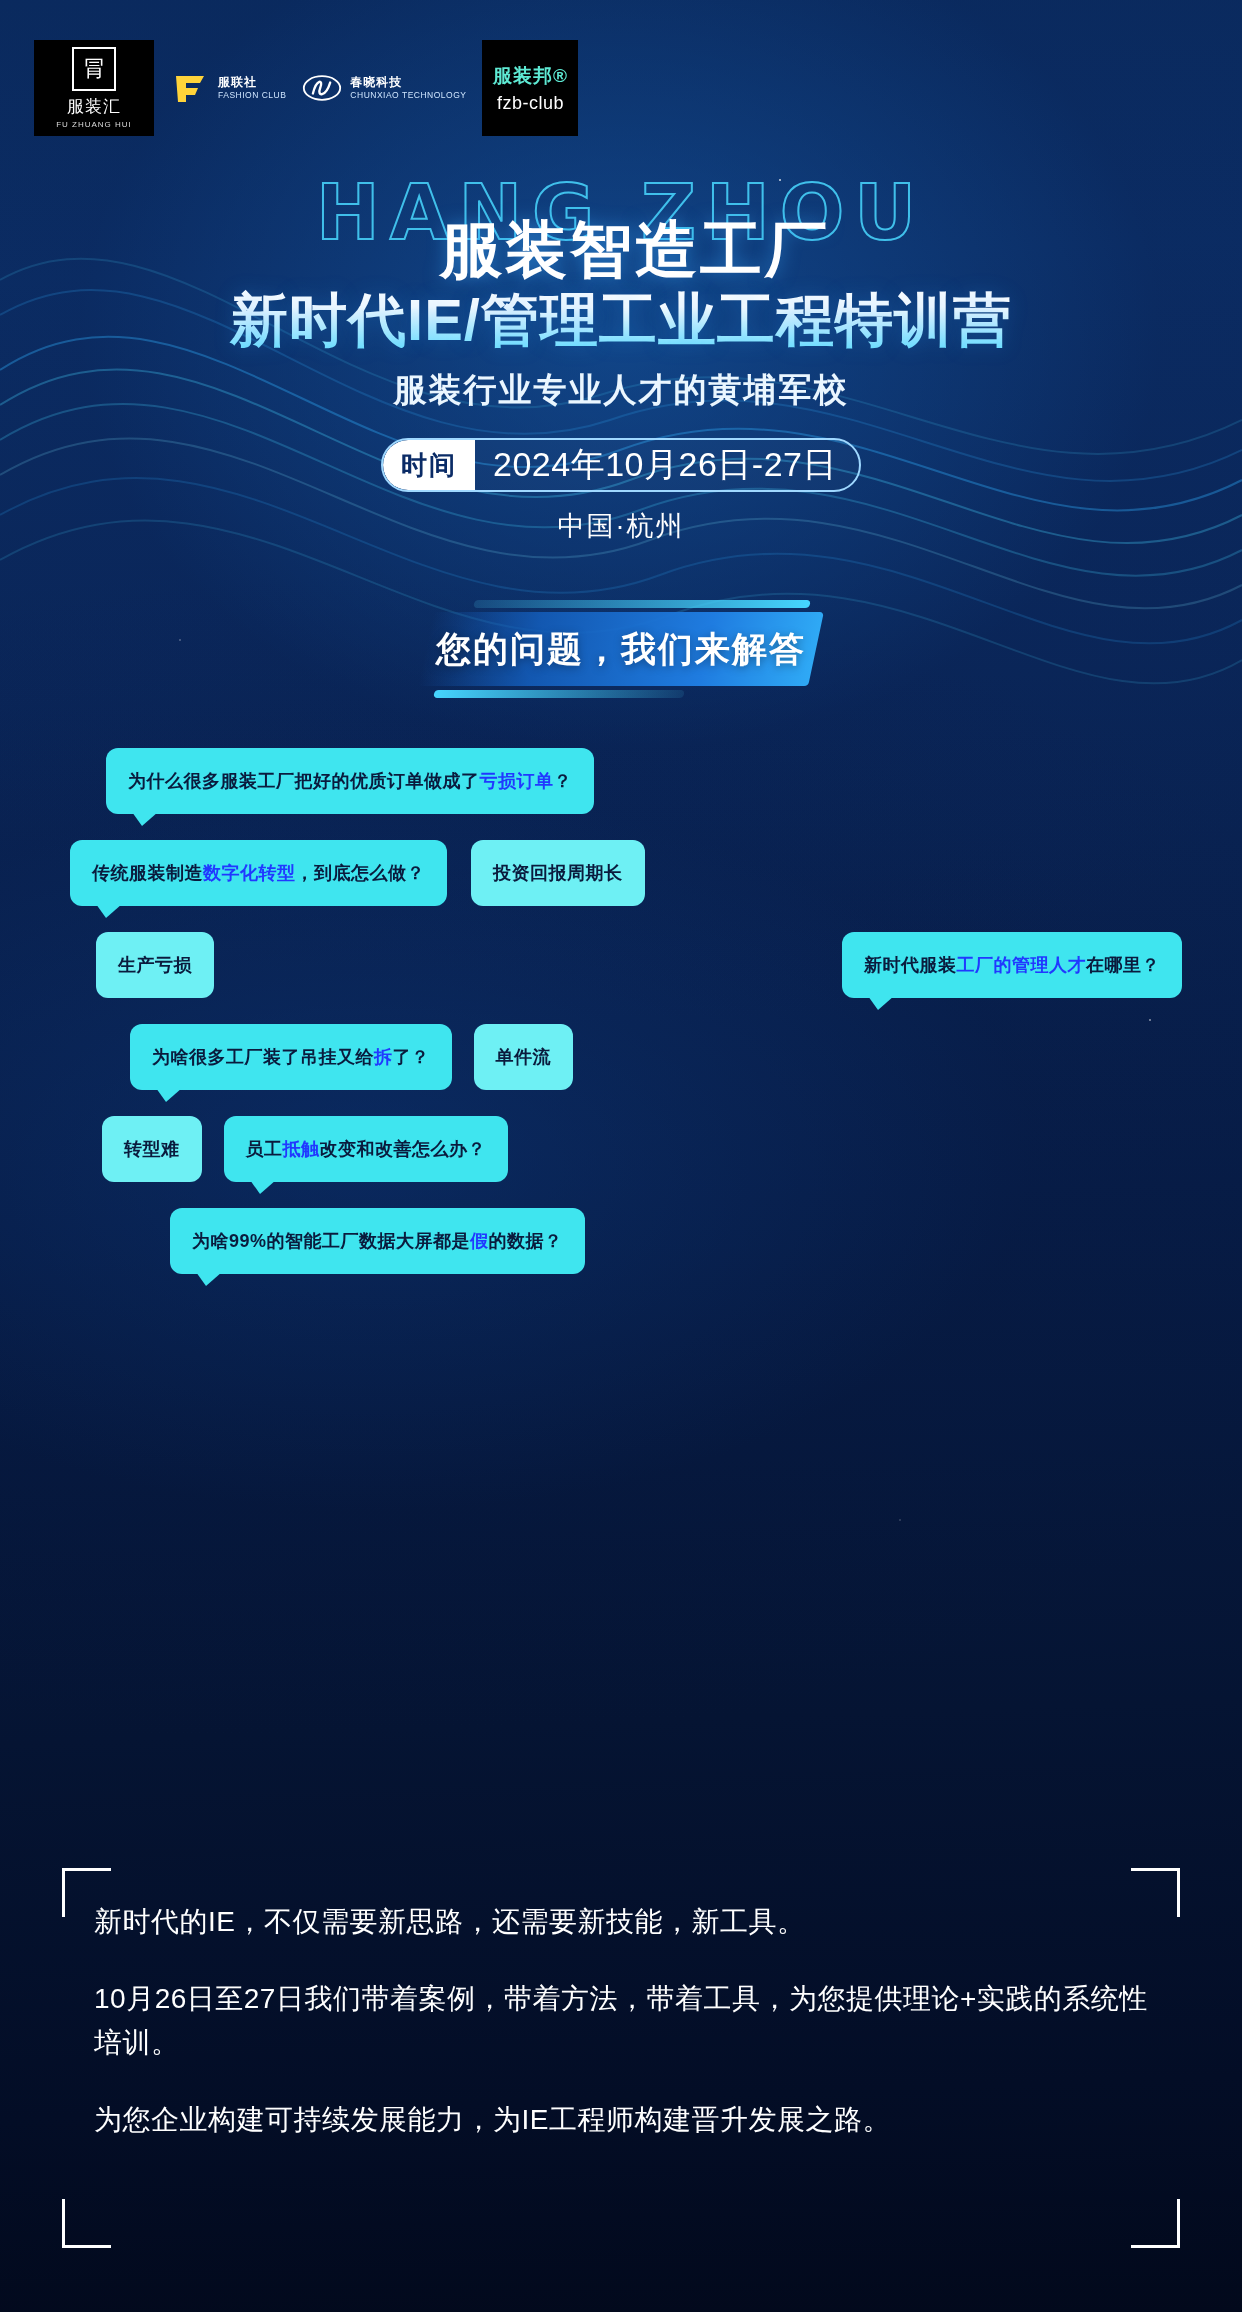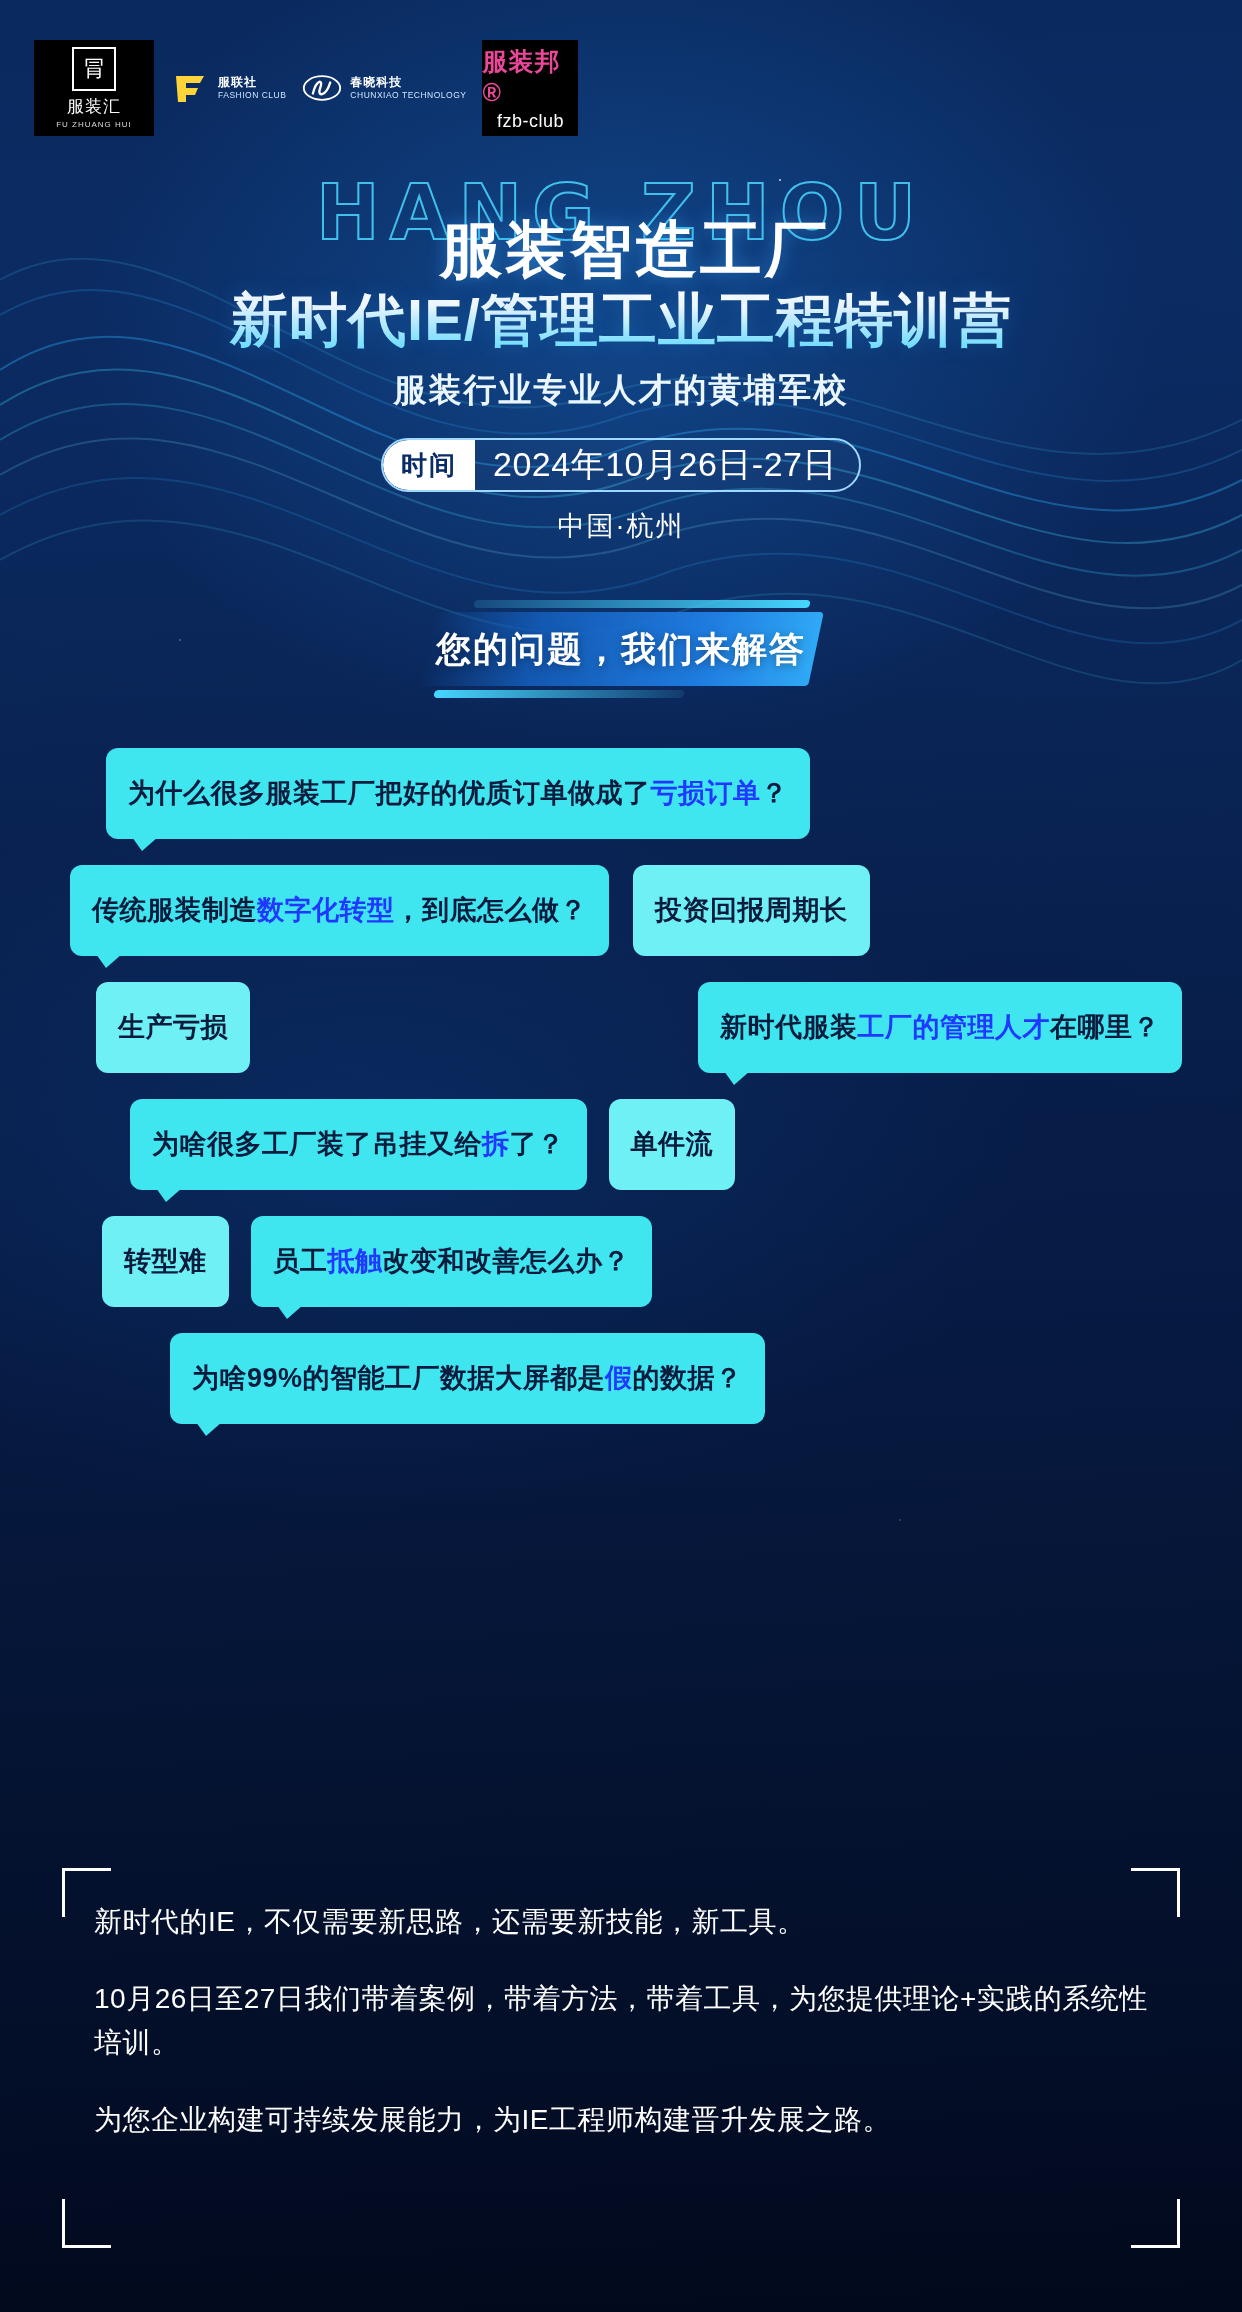--- a/index.html
+++ b/index.html
@@ -87,21 +87,21 @@
   }
   .logo-flat .txt-cn { font-size: 12px; font-weight: bold; letter-spacing: 1px; line-height: 1.1;}
   .logo-flat .txt-en { font-size: 8.5px; letter-spacing: 0.5px; color: #cfe6ff; }
 
   .logo-fzb {
     background: #000;
     width: 96px; height: 96px;
     display: flex; flex-direction: column;
     align-items: center; justify-content: center;
   }
-  .logo-fzb .cn { color: #ec4899; font-size: 25px; font-weight: bold; letter-spacing: 1px; }
+  .logo-fzb .cn { color: #5eead4; font-size: 19px; font-weight: bold; letter-spacing: 1px; }
   .logo-fzb .en { color: #fff; font-size: 18px; margin-top: 4px; letter-spacing: 0.5px;}
 
   
   .outline-title {
     position: absolute;
     top: 168px; left: 0; width: 100%;
     text-align: center;
     font-size: 76px;
     font-weight: bold;
     letter-spacing: 10px;
@@ -236,24 +236,24 @@
   .brow {
     display: flex;
     align-items: flex-start;
     margin-bottom: 26px;
   }
   .bubble {
     position: relative;
     background: #3fe5ef;
     border-radius: 12px;
     color: #0a1b3d;
-    font-size: 27px;
+    font-size: 18px;
     font-weight: bold;
     line-height: 1;
-    padding: 32px 22px;
+    padding: 24px 22px;
     letter-spacing: 0.5px;
     white-space: nowrap;
   }
   .bubble.pale { background: #6ef0f4; }
   .bubble .hl { color: #2138ff; }
   .bubble::after {
     content: "";
     position: absolute;
     left: 26px; bottom: -12px;
     width: 0; height: 0;

